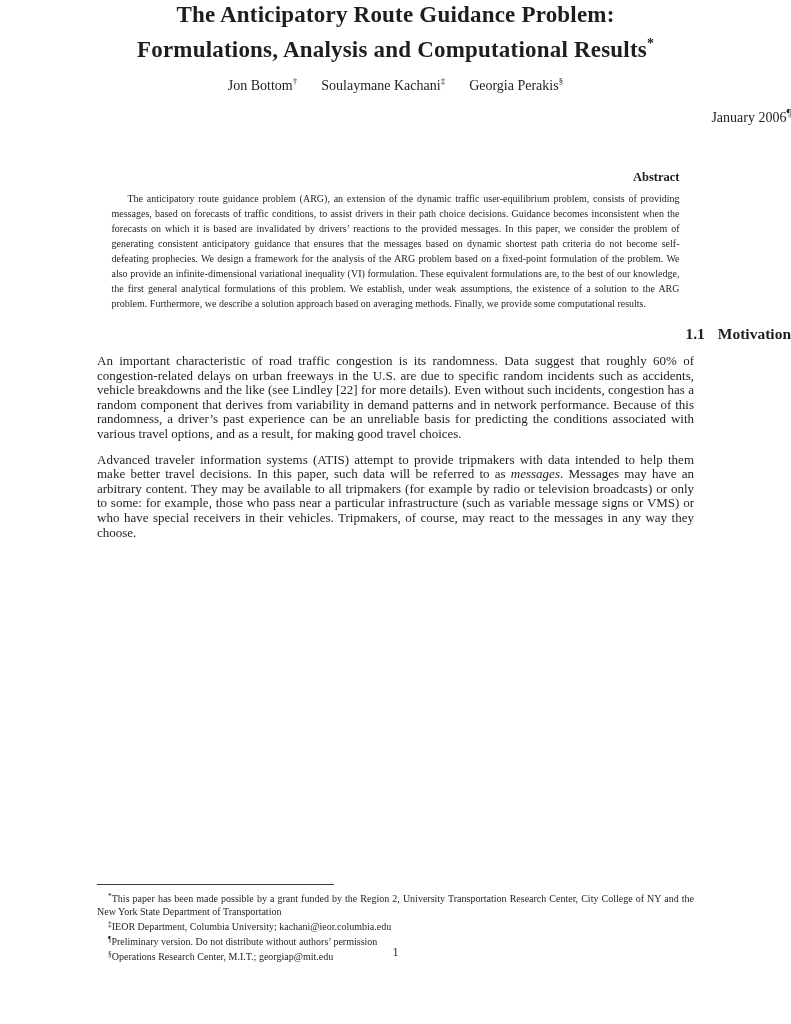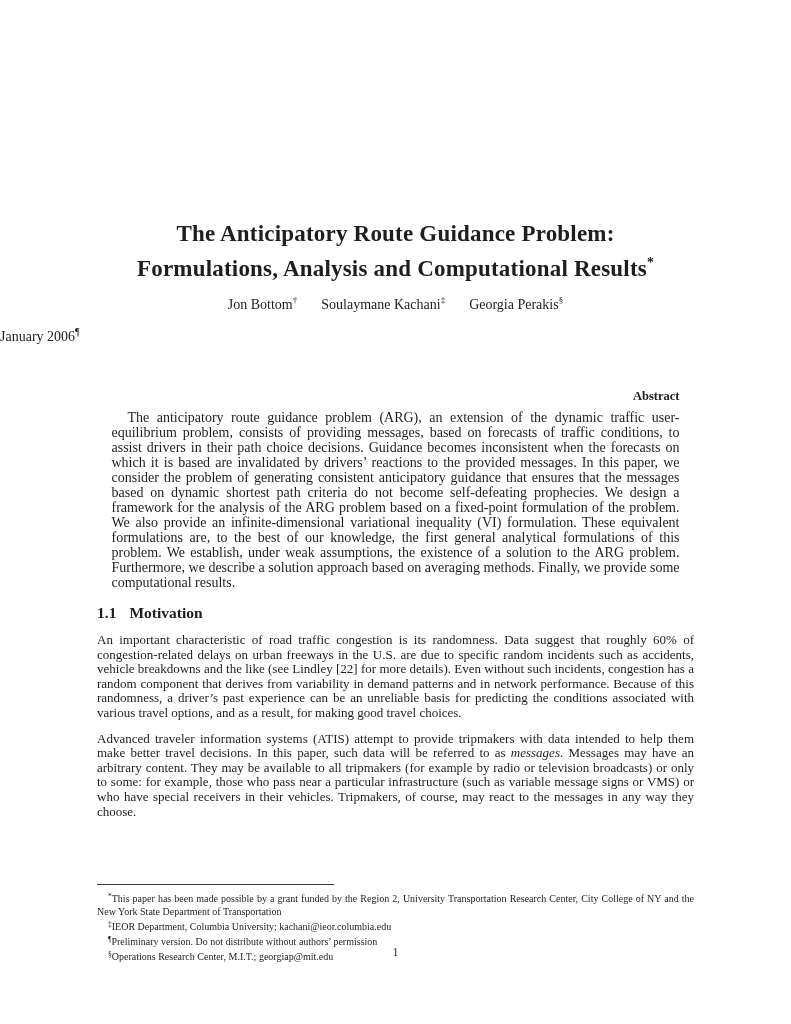--- a/index.html
+++ b/index.html
@@ -1,35 +1,35 @@
 <!DOCTYPE html>
 <html><head>
 <meta charset="utf-8">
 <style>
   html,body { margin:0; padding:0; background:#ffffff; }
   .page {
     position:relative; width:791px; height:1024px; background:#fff;
     font-family:"Liberation Serif","DejaVu Serif",serif; color:#1e1e1e;
     overflow:hidden; filter:blur(0.25px);
   }
-  .title { margin:0; padding-top:219px; text-align:center;
+  .title { margin:0; text-align:center;
     font-size:23px; line-height:29px; font-weight:700; letter-spacing:0.2px; }
   .title sup { font-size:60%; }
   .authors { margin-top:12px; display:flex; justify-content:center; gap:24px;
     font-size:14px; }
   .authors sup { font-size:9px; }
-  .date { margin-top:14px; text-align:left; font-size:14px; }
+  .date { margin-top:14px; text-align:right; font-size:14px; }
   .date sup { font-size:10px; }
   .abstract { width:568px; margin:44px auto 0 auto; }
   .abs-head { text-align:right; font-weight:700; font-size:12.5px; margin:0 0 6px 0; }
-  .abs-text { margin:0; font-size:14px; line-height:15px; text-align:justify;
+  .abs-text { margin:0; font-size:10px; line-height:15px; text-align:justify;
     text-indent:16px; }
   .sec1 { margin:16px 0 0 97px; font-size:19px; font-weight:700; line-height:22px; }
   .secnum1 { display:inline-block; margin-right:17px; }
-  .sec11 { margin:14px 0 0 97px; font-size:15.5px; font-weight:700; line-height:18px; }
+  .sec11 { margin:14px 0 0 97px; font-size:15.5px; font-weight:700; line-height:18px;text-align:right; }
   .secnum2 { display:inline-block; margin-right:13px; }
   .body-para { width:597px; margin:11px 0 0 97px; font-size:13px; line-height:14.6px;
     text-align:justify; }
   .footer { position:absolute; left:97px; top:884px; width:597px; }
   .fn-rule { width:237px; height:0; border-top:1.6px solid #3a3a3a; margin:0 0 5px 0; }
   .fn { margin:0; font-size:10px; line-height:13px; text-align:justify; text-indent:11px; }
   .fnmark { font-size:7.5px; vertical-align:3px; }
   .pageno { position:absolute; top:944px; left:0; right:0; text-align:center;
     font-size:13px; color:#3c3c3c; }
 </style>

